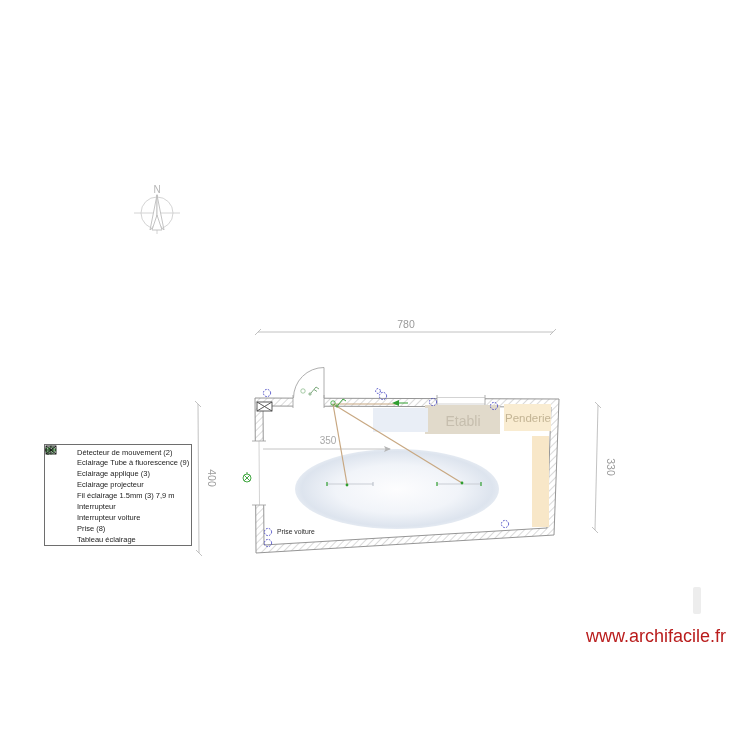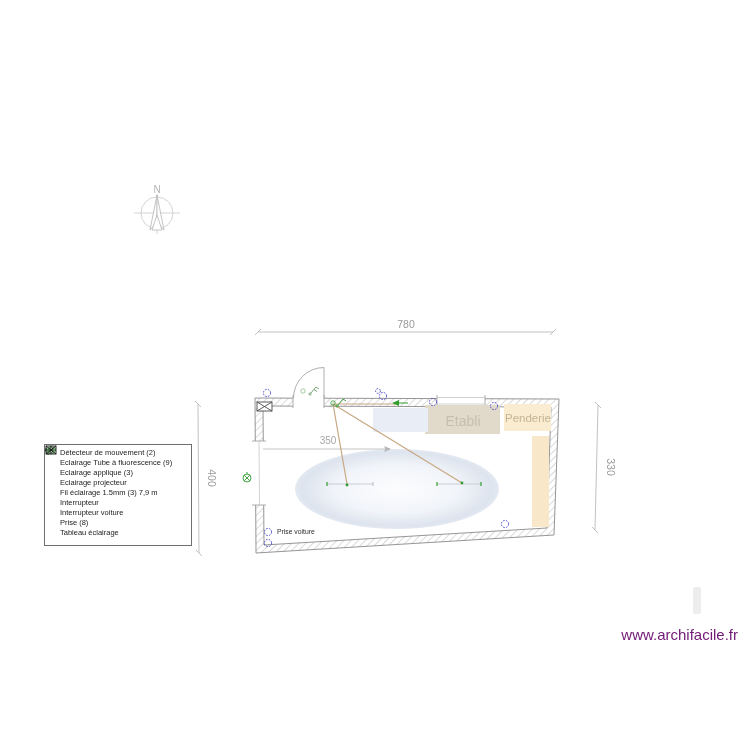--- a/index.html
+++ b/index.html
@@ -3,26 +3,26 @@
 <meta charset="utf-8">
 <style>
   html,body{margin:0;padding:0;background:#fff;}
   body{width:750px;height:750px;position:relative;overflow:hidden;
        font-family:"Liberation Sans",sans-serif;}
   .stage{position:absolute;inset:0;width:750px;height:750px;}
   svg{position:absolute;left:0;top:0;}
   
   .legend{position:absolute;left:44px;top:444px;width:148px;height:102px;
           border:1px solid #6e6e6e;background:#fff;box-sizing:border-box;
-          padding:2px 2px 1px 2px;display:flex;flex-direction:column;justify-content:flex-start;}
+          padding:2px 2px 1px 19px;display:flex;flex-direction:column;justify-content:space-between;}
   .legend-row{display:flex;align-items:center;height:10px;}
   .legend-ico{width:13px;height:10px;flex:0 0 13px;display:flex;align-items:center;justify-content:flex-start;}
   .legend-label{font-size:7.5px;color:#1c1c1c;white-space:nowrap;letter-spacing:0;}
   
-  .watermark{position:absolute;right:12px;top:626px;font-size:15px;color:#701a75;}
+  .watermark{position:absolute;right:24px;top:626px;font-size:18px;color:#b91c1c;}
   .scroll-remnant{position:absolute;left:693px;top:587px;width:8px;height:27px;
                   background:#ededed;border-radius:2px;}
 </style>
 </head>
 <body>
 
 <div class="stage">
 
 <svg width="750" height="750" viewBox="0 0 750 750">
   <defs>

